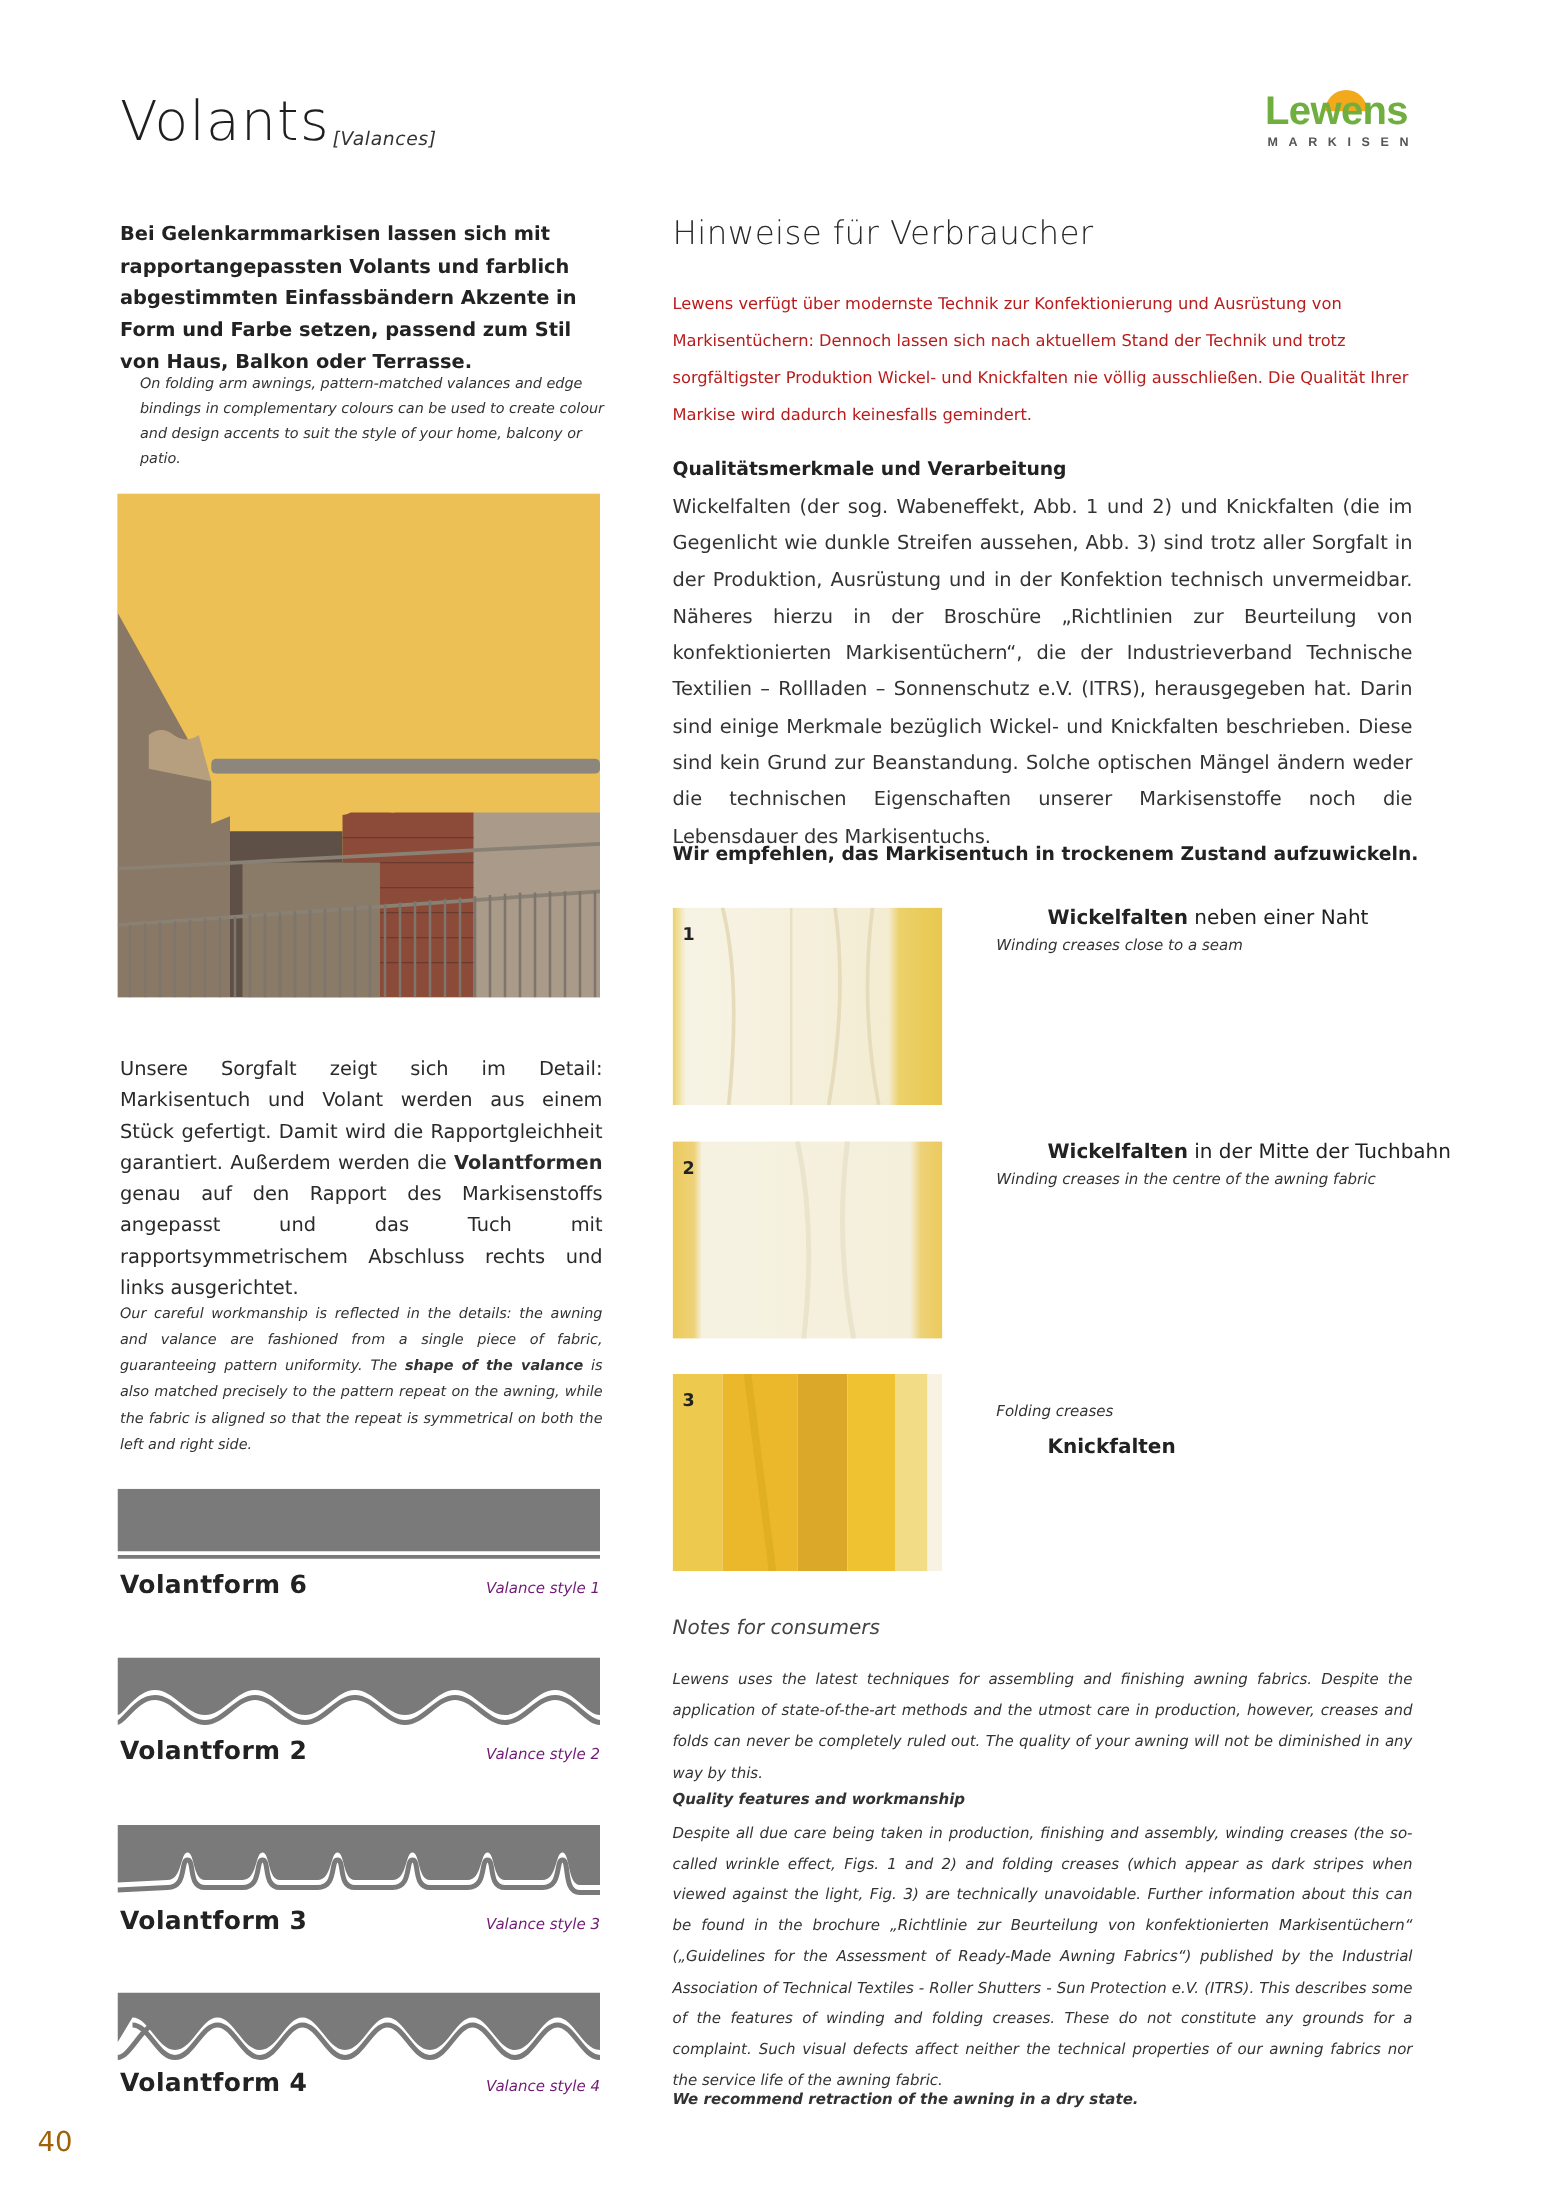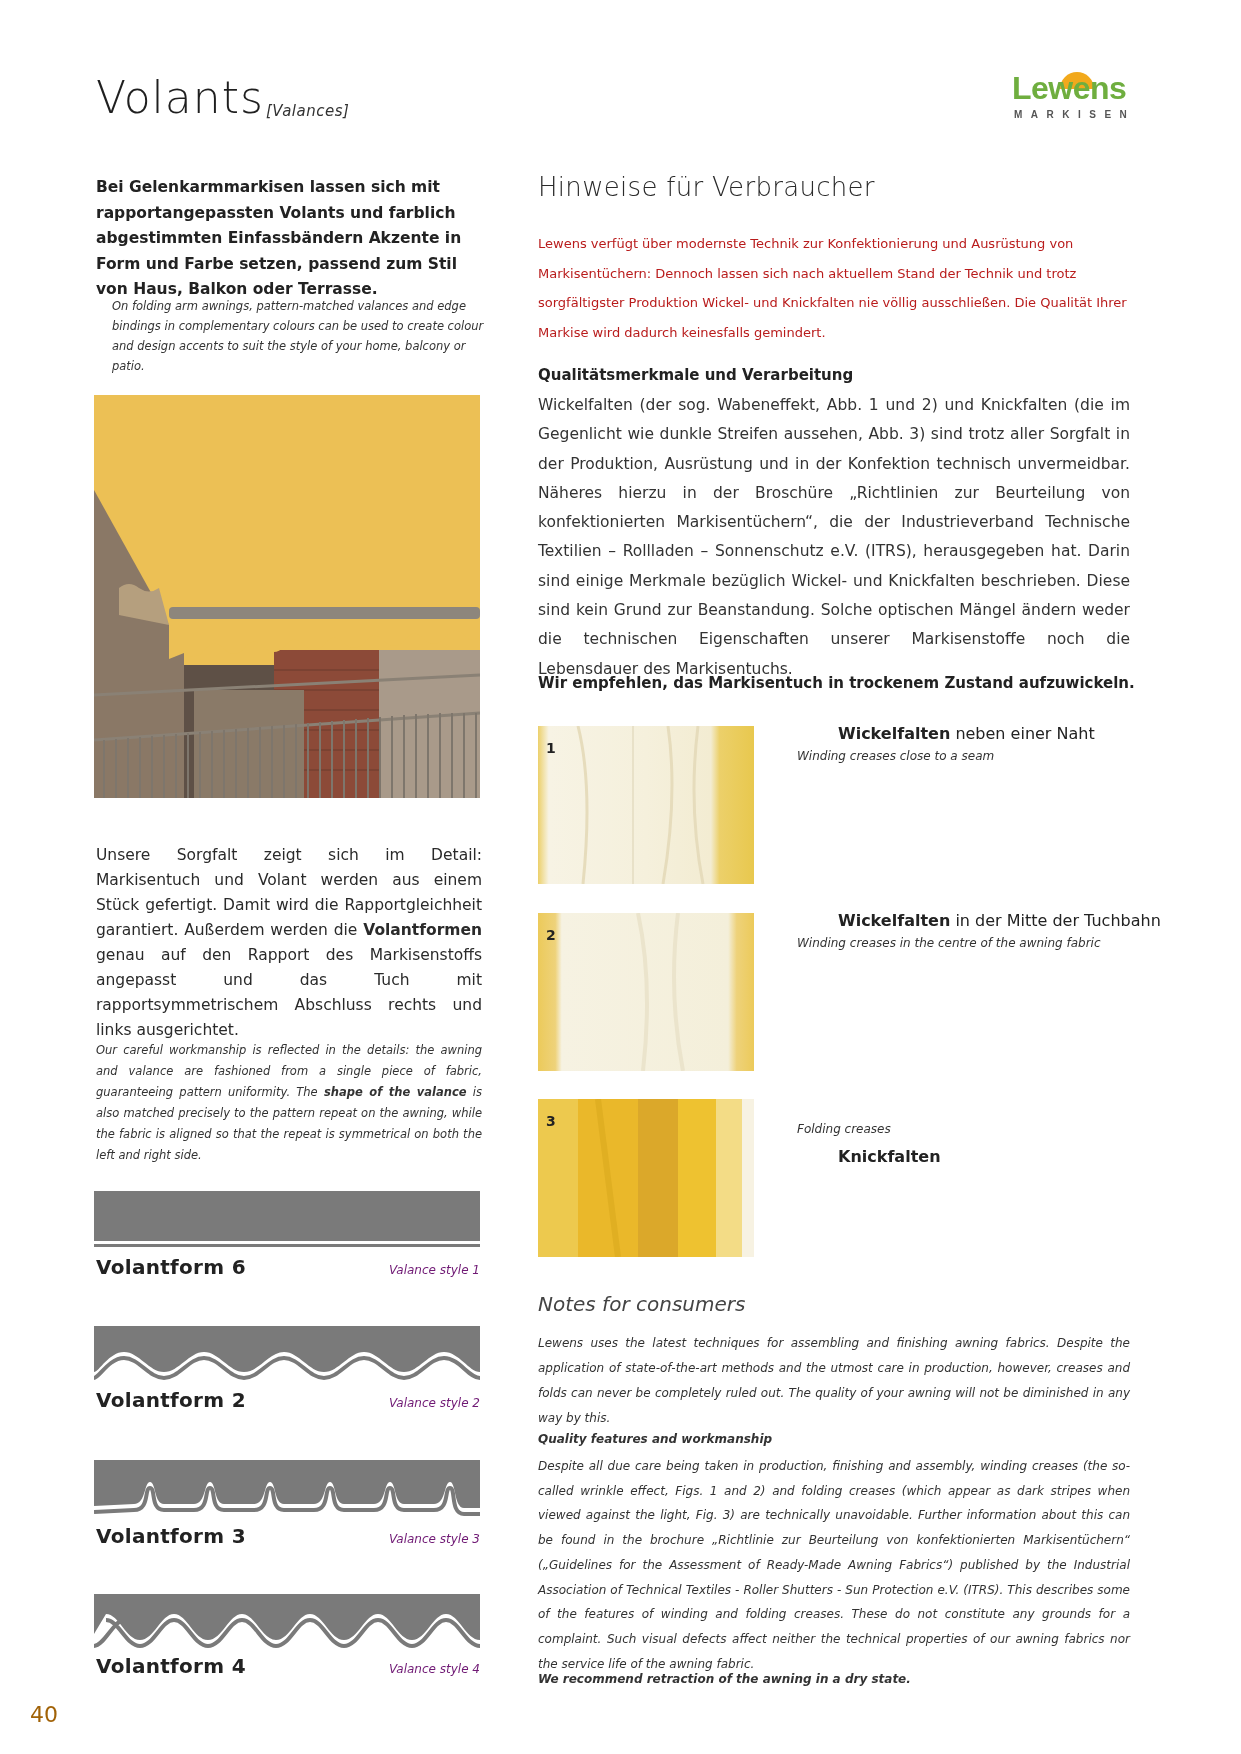--- a/index.html
+++ b/index.html
@@ -36,21 +36,21 @@
     .h3 { left: 538px; top: 366px; font-size: 15px; font-weight: bold; color: #222; }
     .p-qual { left: 538px; top: 391px; width: 592px; font-size: 15.5px; line-height: 29.3px; color: #333; text-align: justify; }
     .p-reco { left: 538px; top: 674px; font-size: 15px; font-weight: bold; color: #222; }
 
     .swatch { left: 538px; width: 216px; height: 158px; overflow: hidden; }
     .swatch-num { position: absolute; left: 8px; top: 14px; font-size: 14px; font-weight: bold; color: #222; }
     .swatch-title { left: 797px; font-size: 16px; color: #222; }
     .swatch-title b { font-weight: bold; margin-left: 41px; }
     .swatch-sub { left: 797px; font-size: 12px; font-style: italic; color: #333; }
 
-    .notes-h { left: 538px; top: 1292px; font-size: 20px; font-style: italic; color: #444; font-weight: 300; text-align: right; }
+    .notes-h { left: 538px; top: 1292px; font-size: 16px; font-style: italic; color: #444; font-weight: 300; text-align: right; }
     .notes-p { left: 538px; top: 1331px; width: 592px; font-size: 12px; font-style: italic; line-height: 25px; color: #333; text-align: justify; }
     .notes-h3 { left: 538px; top: 1432px; font-size: 12px; font-style: italic; font-weight: bold; color: #333; }
     .notes-qual { left: 538px; top: 1454px; width: 592px; font-size: 12px; font-style: italic; line-height: 24.7px; color: #333; text-align: justify; }
     .notes-reco { left: 538px; top: 1672px; font-size: 12px; font-style: italic; font-weight: bold; color: #333; }
   </style>
 </head>
 <body>
 
 <div class="abs title">Volants</div>
 <div class="abs subtitle">[Valances]</div>

